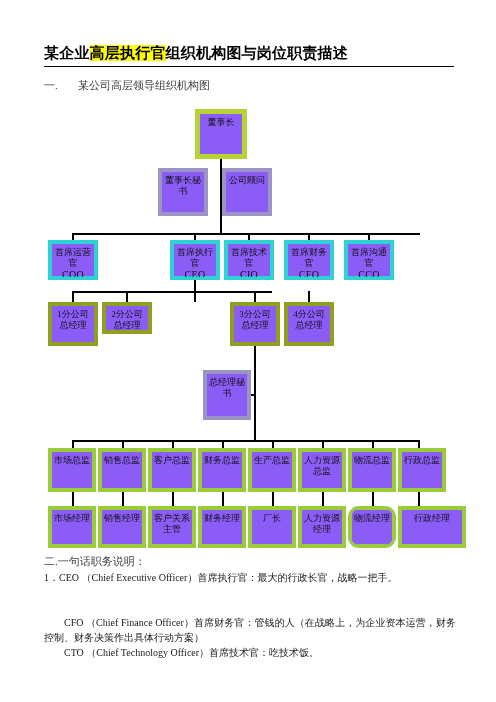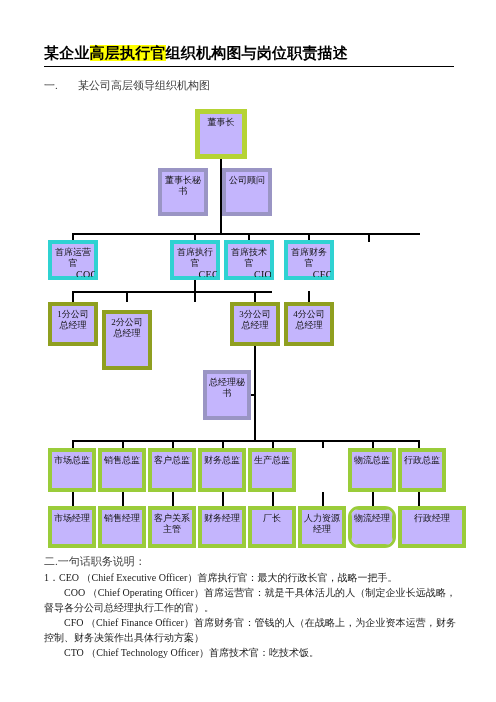--- a/index.html
+++ b/index.html
@@ -74,41 +74,40 @@
     display: flex;
     align-items: flex-start;
     justify-content: center;
     text-align: center;
     overflow: hidden;
   }
   .node .inner {
     box-sizing: border-box;
     width: 100%;
     height: 100%;
-    background: #c4b5fd;
+    background: #8b5cf6;
     display: flex;
     flex-direction: column;
     align-items: center;
     justify-content: flex-start;
     padding-top: 3px;
     line-height: 1.18;
   }
   .node .txt {
     font-size: 9px;
     color: #111;
     padding: 0 1px;
     word-break: break-all;
   }
   .node .sub {
     font-size: 10px;
     font-family: "Liberation Serif", serif;
     color: #111;
     margin-top: 1px;
     letter-spacing: 0.3px;
-    padding-left: 28px;
   }
 
   
   .c-lime   { border: 3px solid #b5d335; outline: 1px solid #b5d335; }
   .c-lime   .inner { border: 1px solid #b5d335; }
 
   .c-purple { border: 3px solid #9a95c4; }
   .c-purple .inner { border: 1px solid #9a95c4; }
 
   .c-teal   { border: 3px solid #2fd2d2; }
@@ -220,27 +219,33 @@
         <span class="txt">首席技术官</span>
         <span class="sub">CIO</span>
       </div>
     </div>
     <div class="node c-teal" style="left:284px; top:240px; width:50px; height:40px;">
       <div class="inner">
         <span class="txt">首席财务官</span>
         <span class="sub">CFO</span>
       </div>
     </div>
+    <div class="node c-teal" style="left:344px; top:240px; width:50px; height:40px;">
+      <div class="inner">
+        <span class="txt">首席沟通官</span>
+        <span class="sub">CCO</span>
+      </div>
+    </div>
 
     <div class="node c-olive" style="left:48px; top:302px; width:50px; height:44px;">
       <div class="inner">
         <span class="txt">1分公司总经理</span>
       </div>
     </div>
-    <div class="node c-olive" style="left:102px; top:302px; width:50px; height:60px;margin-top:8px;">
+    <div class="node c-olive" style="left:102px; top:302px; width:50px; height:32px;">
       <div class="inner">
         <span class="txt">2分公司总经理</span>
       </div>
     </div>
     <div class="node c-olive" style="left:230px; top:302px; width:50px; height:44px;">
       <div class="inner">
         <span class="txt">3分公司总经理</span>
       </div>
     </div>
     <div class="node c-olive" style="left:284px; top:302px; width:50px; height:44px;">
@@ -271,20 +276,25 @@
         </div>
     </div>
     <div class="node c-green" style="left:198px; top:448px; width:48px; height:44px;">
       <div class="inner">
           <span class="txt">财务总监</span>
         </div>
     </div>
     <div class="node c-green" style="left:248px; top:448px; width:48px; height:44px;align-items:flex-end;">
       <div class="inner">
           <span class="txt">生产总监</span>
+        </div>
+    </div>
+    <div class="node c-green" style="left:298px; top:448px; width:48px; height:44px;">
+      <div class="inner">
+          <span class="txt">人力资源总监</span>
         </div>
     </div>
     <div class="node c-green" style="left:348px; top:448px; width:48px; height:44px;">
       <div class="inner">
           <span class="txt">物流总监</span>
         </div>
     </div>
     <div class="node c-green" style="left:398px; top:448px; width:48px; height:44px;">
       <div class="inner">
           <span class="txt">行政总监</span>
@@ -332,17 +342,16 @@
         </div>
     </div>
 
   </div>
 
   <div class="section-line" style="left:44px; top:554px;">
     <span class="num">二.</span><span>一句话职务说明：</span>
   </div>
 
   <div class="body-text" style="top:570px;">1．CEO （Chief Executive Officer）首席执行官：最大的行政长官，战略一把手。</div>
-  <div class="body-text p-indent" style="top:585px;">COO （Chief Operating Officer）首席运营官：就是干具体活儿的人（制定企业长远战略，督导各分公司总经理执行工作的官）。</div>
   <div class="body-text p-indent" style="top:615px;">CFO （Chief Finance Officer）首席财务官：管钱的人（在战略上，为企业资本运营，财务控制、财务决策作出具体行动方案）</div>
   <div class="body-text p-indent" style="top:645px;">CTO （Chief Technology Officer）首席技术官：吃技术饭。</div>
 
 </div>
 
 </body></html>

